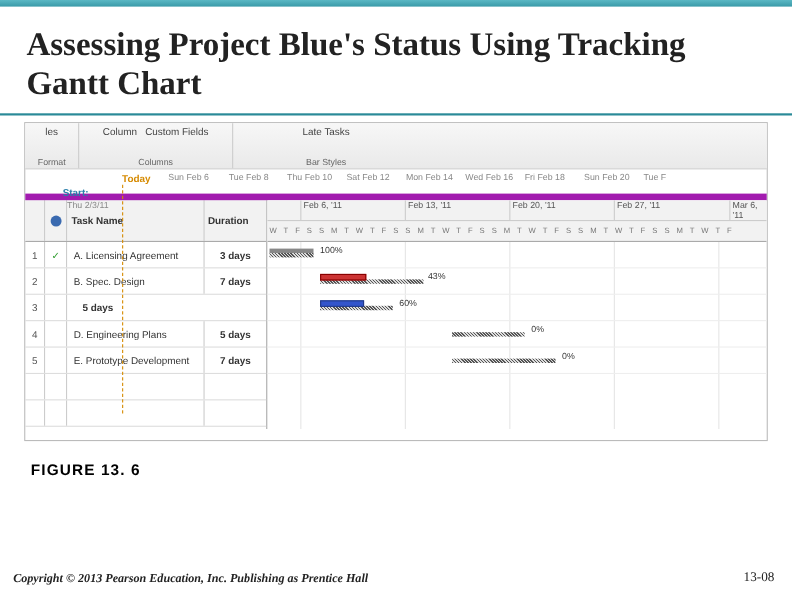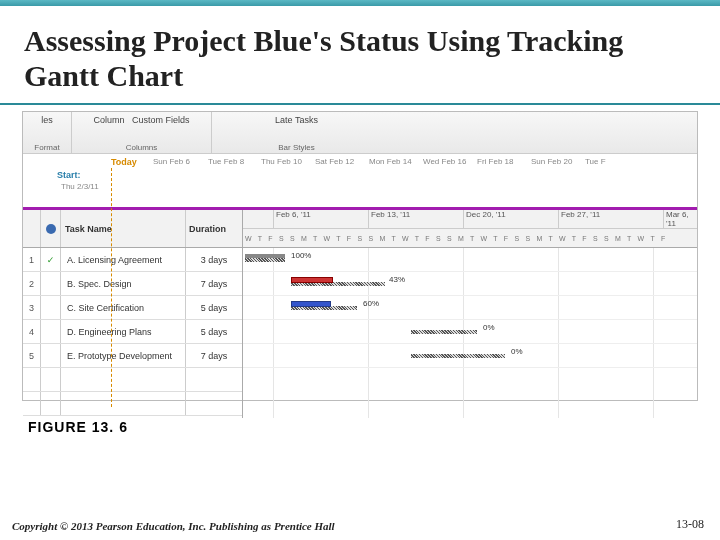--- a/index.html
+++ b/index.html
@@ -6,38 +6,38 @@
   body { width: 720px; height: 540px; background: #fff; font-family: Arial, sans-serif; position: relative; overflow: hidden; }
   .top-border { height: 6px; background: linear-gradient(180deg, #5bb8c4, #3a9aa8); }
   .title-area { padding: 18px 24px 10px 24px; border-bottom: 2px solid #2a8a98; }
   .title-area h1 { font-family: "Times New Roman", serif; font-size: 30px; font-weight: bold; color: #222; line-height: 1.15; }
   .chart-wrap { margin: 6px 22px 0 22px; border: 1px solid #bbb; height: 290px; position: relative; background: #fff; }
   .ribbon { height: 42px; border-bottom: 1px solid #ccc; display: flex; align-items: flex-end; font-size: 9px; color: #444; background: linear-gradient(#f7f7f7,#e9e9e9); }
   .ribbon-grp { flex: 1 0 auto; text-align: center; border-left: 1px solid #ccc; padding: 3px 4px 1px 4px; height: 100%; display: flex; flex-direction: column; justify-content: space-between; }
   .ribbon-grp:first-child { border-left: none; flex: 0 0 48px; }
   .rg-top { font-size: 9px; color: #444; }
   .rg-bot { font-size: 8px; color: #666; margin-top: 2px; }
-  .timeline-band { height: 56px; position: relative; border-bottom: 3px solid #a21caf; }
+  .timeline-band { height: 28px; position: relative; border-bottom: 6px solid #a21caf; }
   .today-label { position: absolute; left: 88px; top: 3px; font-size: 9px; font-weight: bold; color: #d68a00; }
   .today-line { position: absolute; left: 88px; top: 14px; bottom: -200px; width: 0; border-left: 1px dashed #d68a00; }
   .start-label { position: absolute; left: 34px; top: 16px; font-size: 9px; font-weight: bold; color: #2a7faa; }
   .start-date { position: absolute; left: 38px; top: 28px; font-size: 8px; color: #888; }
   .tl-date { position: absolute; top: 3px; font-size: 8px; color: #888; }
   .grid { display: flex; height: 208px; }
   .left-cols { flex: 0 0 220px; border-right: 1px solid #aaa; display: flex; flex-direction: column; }
   .lc-hdr { display: flex; height: 38px; background: #f2f2f2; border-bottom: 1px solid #aaa; font-size: 9px; font-weight: bold; color: #333; }
   .lc-hdr .c-i { flex: 0 0 20px; border-right: 1px solid #ccc; display:flex; align-items:center; justify-content:center;}
   .lc-hdr .c-n { flex: 0 0 18px; border-right: 1px solid #ccc; }
   .lc-hdr .c-task { flex: 1 1 auto; border-right: 1px solid #ccc; display:flex; align-items:center; padding-left:4px; }
   .lc-hdr .c-dur { flex: 0 0 56px; display:flex; align-items:center; padding-left:3px;}
   .lc-row { display: flex; height: 24px; border-bottom: 1px solid #ddd; font-size: 9px; }
   .lc-row .c-n { flex: 0 0 18px; border-right: 1px solid #ccc; display:flex; align-items:center; justify-content:center; color:#555;}
   .lc-row .c-i { flex: 0 0 20px; border-right: 1px solid #ccc; display:flex; align-items:center; justify-content:center; color:#2a9a2a;}
   .lc-row .c-task { flex: 1 1 auto; border-right: 1px solid #ccc; display:flex; align-items:center; padding-left:6px; color:#333;}
-  .lc-row .c-dur { flex: 0 0 56px; display:flex; align-items:center; justify-content:center; color:#333;}
+  .lc-row .c-dur { flex: 0 0 56px; display:flex; align-items:center; justify-content:center; color:#333;font-weight:bold;}
   .right-chart { flex: 1 1 auto; position: relative; overflow: hidden; }
   .rc-hdr { height: 38px; border-bottom: 1px solid #aaa; background:#f2f2f2; position:relative; }
   .wk { position:absolute; top:0; height:18px; border-left:1px solid #ccc; font-size:8px; color:#555; padding-left:2px; }
   .days-row { position:absolute; top:18px; left:0; right:0; height:20px; font-size:7px; color:#777; letter-spacing: 2.2px; padding-left: 2px; border-top:1px solid #ccc; line-height: 20px; white-space: nowrap; overflow:hidden;}
   .bar-area { position:absolute; top:38px; left:0; right:0; bottom:0; }
   .bar-row { position:absolute; left:0; right:0; height:24px; }
   .bar-row::after { content:""; position:absolute; left:0; right:0; bottom:0; border-bottom:1px solid #eee; }
   .bar-base { position:absolute; top:10px; height:4px; background: repeating-linear-gradient(45deg,#555,#555 1px,#ddd 1px,#ddd 2px); }
   .bar-prog { position:absolute; top:5px; height:6px; border:1px solid #800; }
   .bar-prog.red { background:#cc3333; }
@@ -113,21 +113,20 @@
           </div>
           <div class="lc-row">
             <div class="c-n">2</div>
             <div class="c-i"></div>
             <div class="c-task">B. Spec. Design</div>
             <div class="c-dur">7 days</div>
           </div>
           <div class="lc-row">
             <div class="c-n">3</div>
             <div class="c-i"></div>
-            <div class="c-task">C. Site Certification</div>
             <div class="c-dur">5 days</div>
           </div>
           <div class="lc-row">
             <div class="c-n">4</div>
             <div class="c-i"></div>
             <div class="c-task">D. Engineering Plans</div>
             <div class="c-dur">5 days</div>
           </div>
           <div class="lc-row">
             <div class="c-n">5</div>
@@ -147,21 +146,21 @@
             <div class="c-task"></div>
             <div class="c-dur"></div>
           </div>
         </div>
     </div>
     <div class="right-chart">
       <div class="rc-hdr">
         <div id="wk-labels">
             <div class="wk" style="left: 30px;">Feb 6, '11</div>
             <div class="wk" style="left: 125px;">Feb 13, '11</div>
-            <div class="wk" style="left: 220px;">Dec 20, '11</div>
+            <div class="wk" style="left: 220px;">Feb 20, '11</div>
             <div class="wk" style="left: 315px;">Feb 27, '11</div>
             <div class="wk" style="left: 420px;">Mar 6, '11</div>
           </div>
         <div class="days-row">W T F S S M T W T F S S M T W T F S S M T W T F S S M T W T F S S M T W T F</div>
       </div>
       <div class="bar-area" id="bar-area">
         <div id="vgrid">
             <div class="tick" style="left: 30px;"></div>
             <div class="tick" style="left: 125px;"></div>
             <div class="tick" style="left: 220px;"></div>

